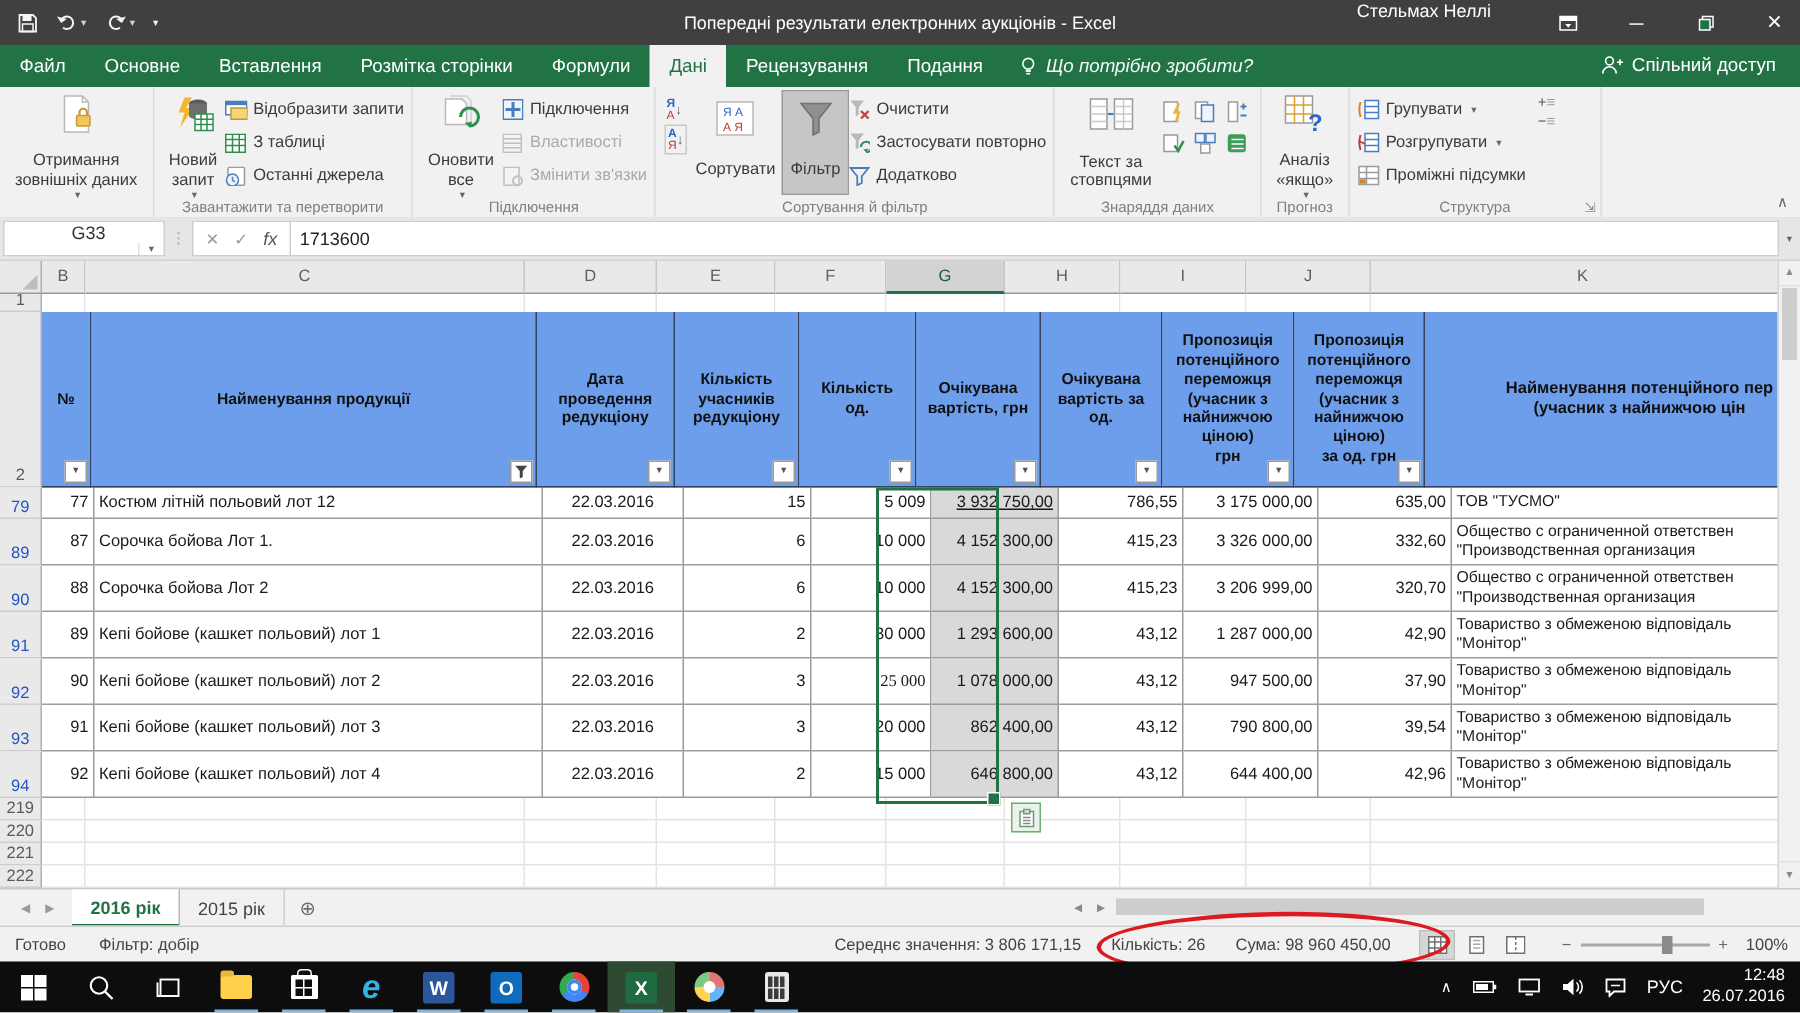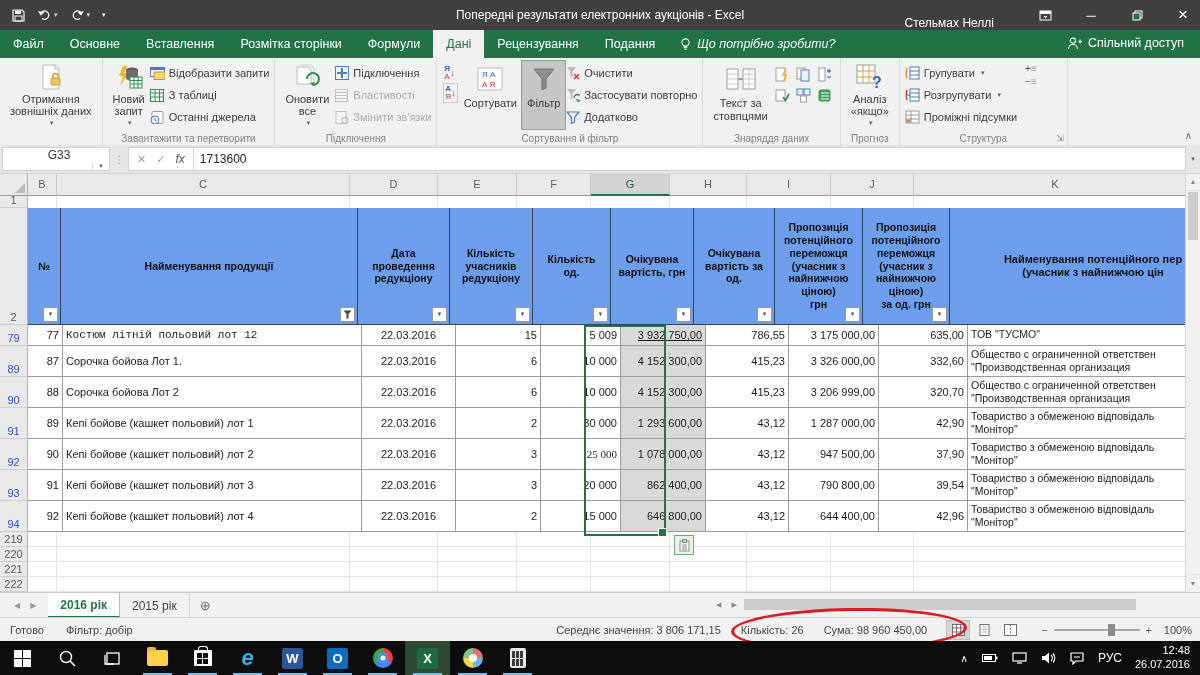--- a/index.html
+++ b/index.html
@@ -8,41 +8,41 @@
   .pre{white-space:pre-line;}
   svg{display:block;}
 
   
   #titlebar{position:absolute;top:0;left:0;width:1200px;height:30px;background:#404040;color:#fff;
             display:flex;align-items:center;z-index:5;}
   .qat{display:flex;align-items:center;gap:12px;padding-left:12px;}
   .qat .qbtn{opacity:.95;display:flex;align-items:center;gap:2px;}
   .qcaret{font-size:7px;opacity:.8;}
   #win-title{position:absolute;left:0;right:0;text-align:center;font-size:12px;pointer-events:none;}
-  .tb-right{margin-left:auto;display:flex;align-items:flex-end;gap:12px;height:100%;}
+  .tb-right{margin-left:auto;display:flex;align-items:flex-start;gap:12px;height:100%;}
   .tb-user{font-size:12px;margin-right:22px;}
   .winbtn{width:34px;height:100%;display:flex;align-items:center;justify-content:center;font-size:13px;}
 
   
   #tabrow{position:absolute;top:30px;left:0;width:1200px;height:28px;background:#217346;display:flex;
           align-items:stretch;color:#fff;z-index:5;}
   .rtab{display:flex;align-items:center;padding:0 13px;font-size:12.5px;}
   .rtab.active{background:#f1f1f1;color:#217346;}
   .tellme{display:flex;align-items:center;gap:6px;padding:0 12px;font-size:12.5px;font-style:italic;opacity:.95;}
   #share-btn{position:absolute;right:6px;top:30px;height:26px;display:flex;align-items:center;gap:6px;
              color:#fff;font-size:12.5px;padding:0 10px;background:#217346;z-index:6;}
 
   
   #ribbon{position:absolute;top:58px;left:0;width:1200px;height:87px;background:#f1f1f1;
           border-bottom:1px solid #d2d2d2;display:flex;z-index:4;}
   .rgroup{position:relative;border-right:1px solid #dcdcdc;padding:3px 5px 15px 5px;display:flex;align-items:flex-start;}
   .glabel{position:absolute;bottom:1px;left:0;right:0;text-align:center;font-size:10px;color:#817f7f;}
   .bigbtn{display:flex;flex-direction:column;align-items:center;justify-content:flex-start;
           font-size:11px;color:#3b3b3b;text-align:center;padding:2px 5px;line-height:1.15;height:64px;}
-  .bigbtn .bicon{height:32px;display:flex;align-items:center;justify-content:center;margin-bottom:2px;}
+  .bigbtn .bicon{height:32px;display:flex;align-items:center;justify-content:center;margin-bottom:12px;}
   .bigbtn.pressed{background:#c6c6c6;outline:1px solid #9a9a9a;}
   .smallcol{display:flex;flex-direction:column;justify-content:flex-start;gap:2px;padding-top:2px;}
   .sitem{display:flex;align-items:center;gap:4px;font-size:11px;color:#3b3b3b;height:20px;white-space:nowrap;}
   .sitem.disabled{color:#a9a9a9;}
   .iconbox{width:15px;height:15px;display:flex;align-items:center;justify-content:center;flex:0 0 15px;}
   .caret{font-size:7px;color:#666;margin-left:2px;}
   .bigbtn .caret{margin-top:1px;}
   .sorticons{display:flex;flex-direction:column;gap:3px;padding:4px 2px 0 2px;}
   .sorticon{font-size:8px;line-height:1;color:#333;display:flex;align-items:center;}
   .sorticon b{color:#2e64c5;}
@@ -642,21 +642,21 @@
           <span class="fbtn">▼</span>
         </div>
         <div class="hcell" style="width: 282px; flex: 0 0 282px; font-size: 11px;">
           <span class="pre">Найменування потенційного пер
 (учасник з найнижчою цін</span>
         </div>
       </div>
       <div class="sheetrow" style="height: 21px;">
         <div class="rowhead">79</div>
         <div class="dcell right" style="width: 28px; flex: 0 0 28px;">77</div>
-        <div class="dcell" style="width: 292px; flex: 0 0 292px; font-family: Liberation Mono, monospace;">Костюм літній польовий лот 12</div>
+        <div class="dcell" style="width: 292px; flex: 0 0 292px;">Костюм літній польовий лот 12</div>
         <div class="dcell center" style="width: 87px; flex: 0 0 87px;">22.03.2016</div>
         <div class="dcell right" style="width: 78px; flex: 0 0 78px;">15</div>
         <div class="dcell right" style="width: 73px; flex: 0 0 73px;">5 009</div>
         <div class="dcell right seltint" style="width: 78px; flex: 0 0 78px; text-decoration: underline;">3 932 750,00</div>
         <div class="dcell right" style="width: 76px; flex: 0 0 76px;">786,55</div>
         <div class="dcell right" style="width: 83px; flex: 0 0 83px;">3 175 000,00</div>
         <div class="dcell right" style="width: 82px; flex: 0 0 82px;">635,00</div>
         <div class="dcell ktext pre" style="width: 282px; flex: 0 0 282px;">ТОВ "ТУСМО"</div>
       </div>
       <div class="sheetrow" style="height: 31px;">

